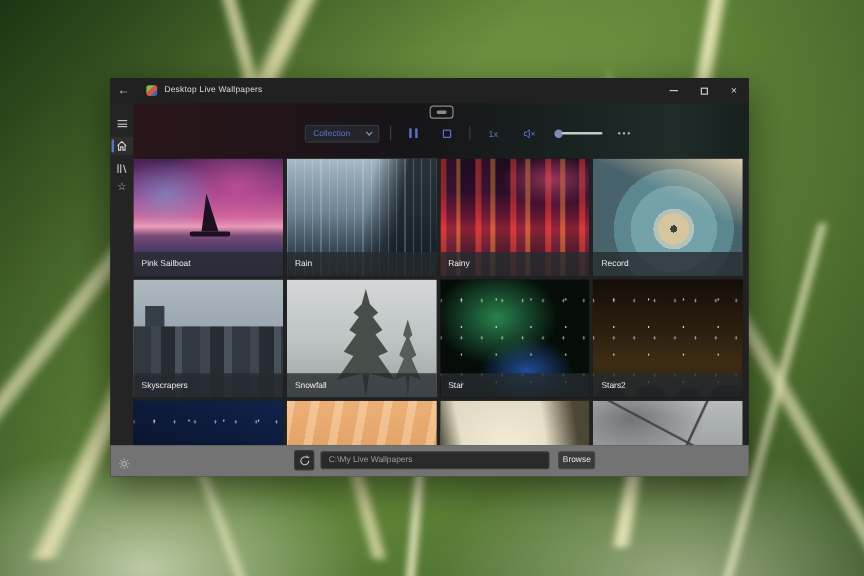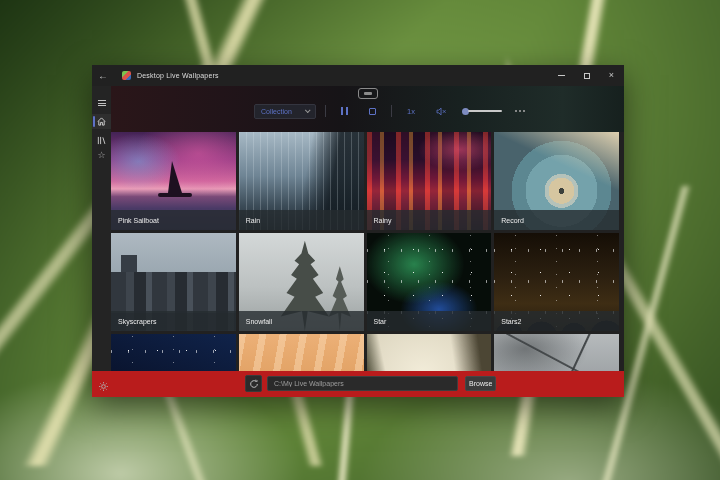--- a/index.html
+++ b/index.html
@@ -147,21 +147,21 @@
       linear-gradient(78deg, #3c3c28 0 7%, rgba(60,60,40,0) 22%),
       linear-gradient(262deg, #4c4634 0 10%, rgba(76,70,52,0) 30%),
       radial-gradient(ellipse at 45% 40%, #f2ecd9 0%, #ddd6c0 70%, #c9c2ac 100%); }
   .art-wind-turbine { background:
       linear-gradient(115deg, transparent 55%, rgba(58,62,64,.9) 55.6%, rgba(58,62,64,.9) 56.3%, transparent 57%),
       linear-gradient(28deg, transparent 63%, rgba(58,62,64,.85) 63.6%, rgba(58,62,64,.85) 64.3%, transparent 65%),
       radial-gradient(ellipse 90px 50px at 25% 15%, rgba(72,76,78,.6), transparent 70%),
       linear-gradient(180deg,#b6babc 0%, #979c9f 55%, #83888b 100%); }
 
   
-  .bottom-bar { position:absolute; left:0; bottom:0; width:532px; height:26px; background:#b91c1c; }
+  .bottom-bar { position:absolute; left:0; bottom:0; width:532px; height:26px; background:#737373; }
   .refresh-btn { position:absolute; left:153px; top:4px; width:17px; height:17px; background:#2b2b2b; border:1px solid #3a3a3a;
       border-radius:2px; display:flex; align-items:center; justify-content:center; }
   .path-input { position:absolute; left:175px; top:5px; width:191px; height:15px; background:#2a2a2a; border:1px solid #3e3e3e;
       border-radius:2px; color:#9d9d9d; font-size:7px; padding:0 6px; font-family:"Liberation Sans", sans-serif; outline:none; }
   .browse-btn { position:absolute; left:373px; top:5px; height:15px; min-width:24px; background:#3a3a3a; border:1px solid #464646;
       border-radius:2px; color:#eaeaea; font-size:7px; display:flex; align-items:center; justify-content:center; padding:0 3px; }
   .gear-wrap { position:absolute; left:4px; bottom:4px; width:14px; height:14px; display:flex; align-items:center; justify-content:center; }
 </style>
 </head>
 <body>

